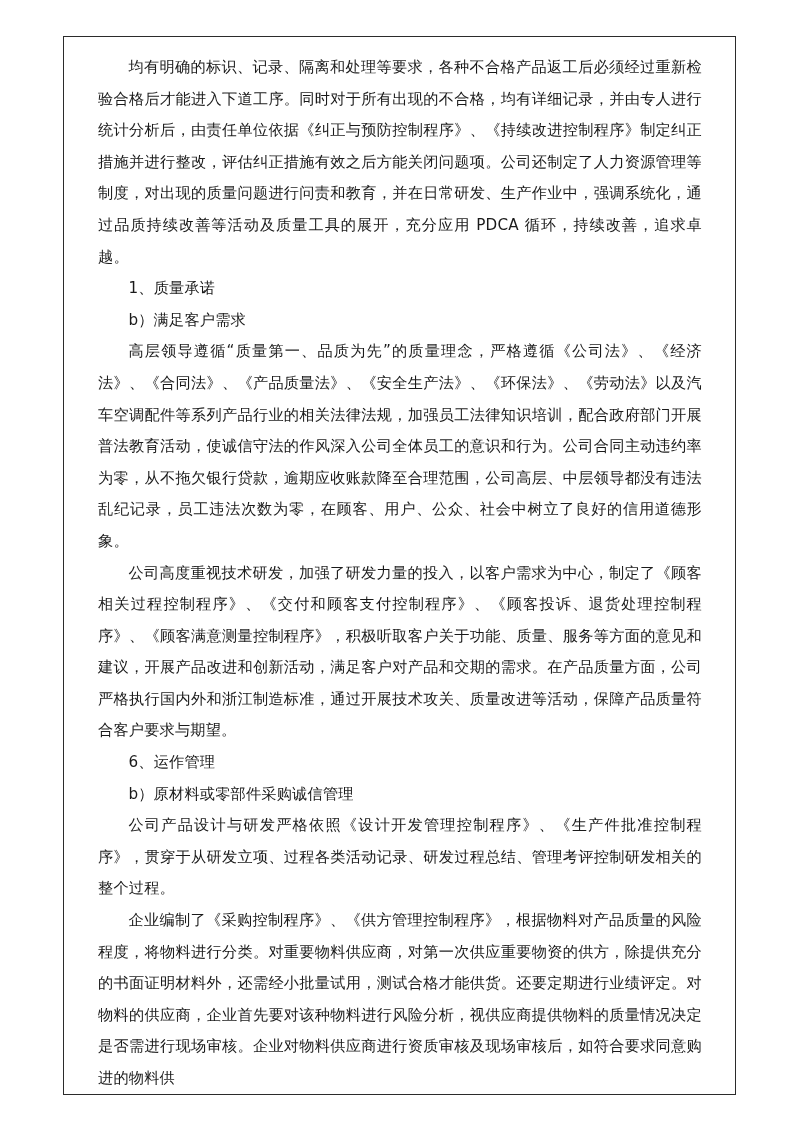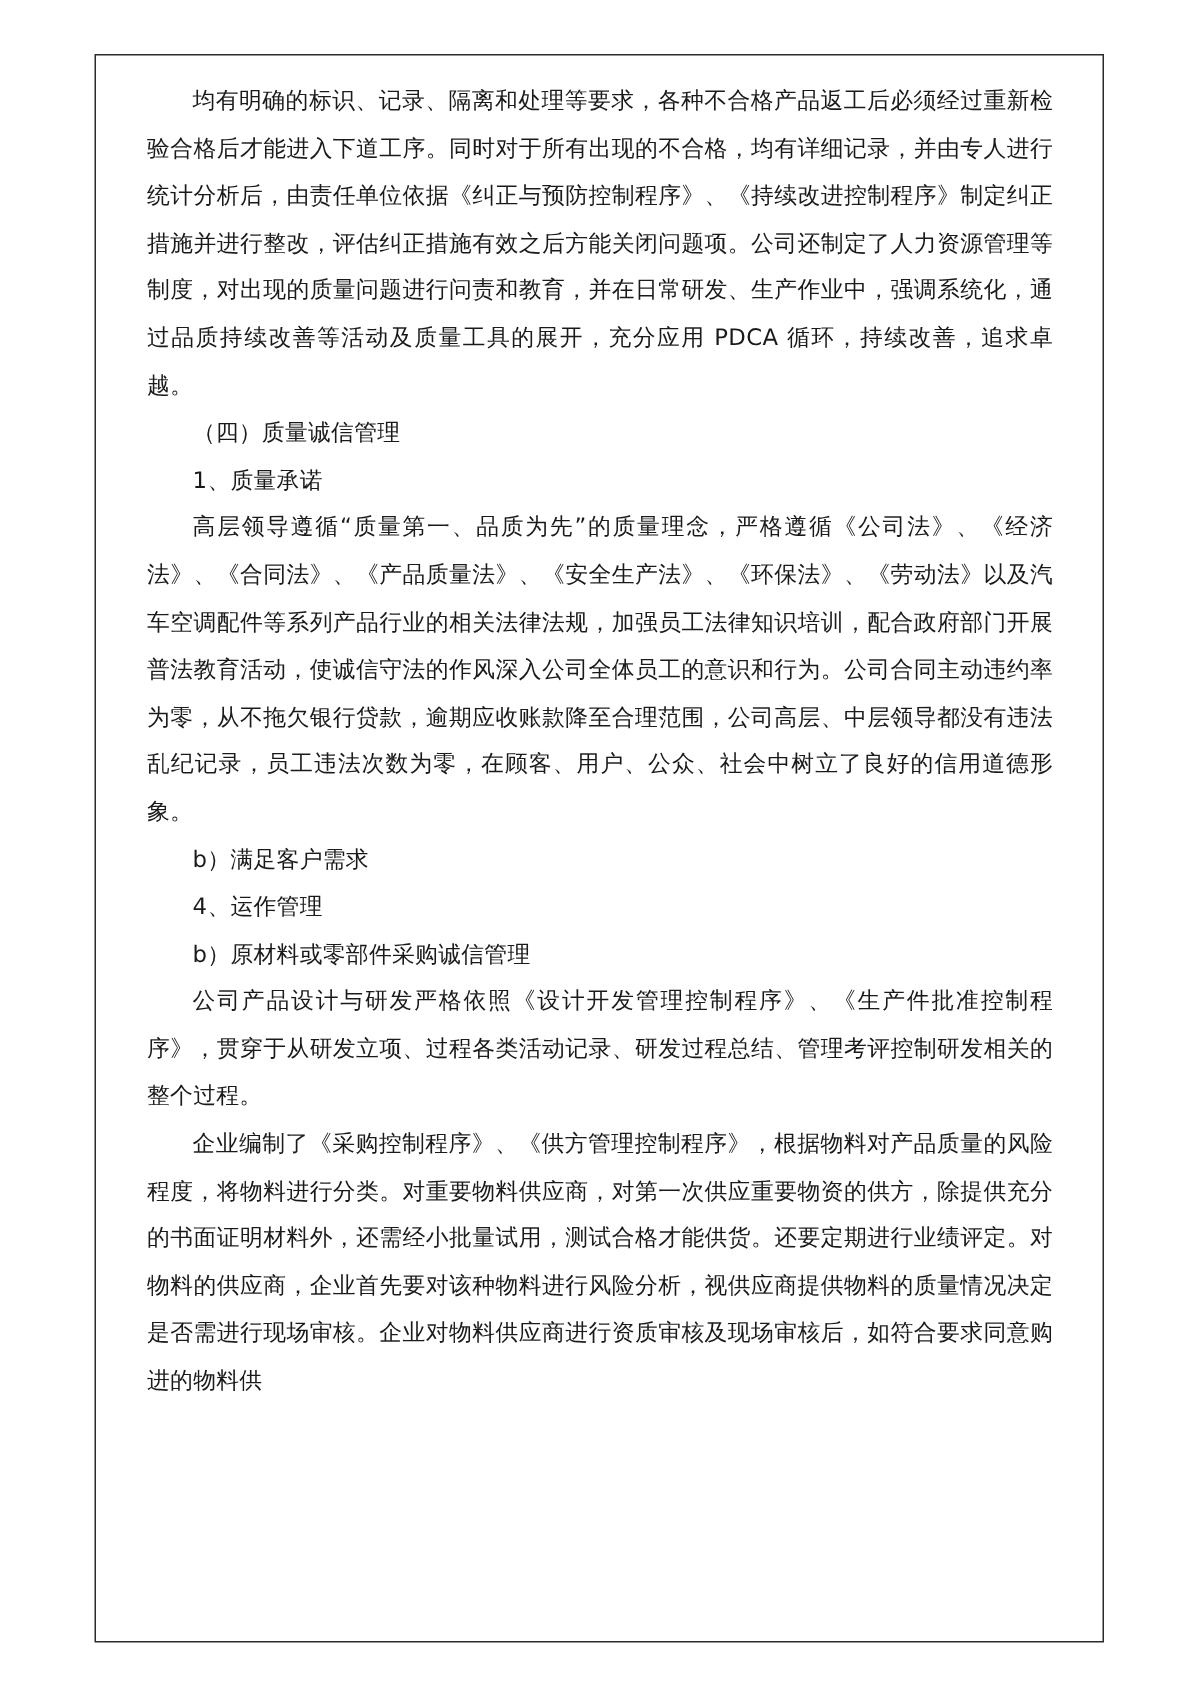--- a/index.html
+++ b/index.html
@@ -51,22 +51,22 @@
     text-indent: 2em;
   }
 </style>
 </head>
 <body>
 
 <div class="page">
   <div class="border-frame"></div>
   <div class="content">
     <p class="para indent">均有明确的标识、记录、隔离和处理等要求，各种不合格产品返工后必须经过重新检验合格后才能进入下道工序。同时对于所有出现的不合格，均有详细记录，并由专人进行统计分析后，由责任单位依据《纠正与预防控制程序》、《持续改进控制程序》制定纠正措施并进行整改，评估纠正措施有效之后方能关闭问题项。公司还制定了人力资源管理等制度，对出现的质量问题进行问责和教育，并在日常研发、生产作业中，强调系统化，通过品质持续改善等活动及质量工具的展开，充分应用 PDCA 循环，持续改善，追求卓越。</p>
-    <p class="para heading">（四）质量诚信管理</p>
     <p class="para heading">1、质量承诺</p>
+    <p class="para heading">b）满足客户需求</p>
     <p class="para indent">高层领导遵循“质量第一、品质为先”的质量理念，严格遵循《公司法》、《经济法》、《合同法》、《产品质量法》、《安全生产法》、《环保法》、《劳动法》以及汽车空调配件等系列产品行业的相关法律法规，加强员工法律知识培训，配合政府部门开展普法教育活动，使诚信守法的作风深入公司全体员工的意识和行为。公司合同主动违约率为零，从不拖欠银行贷款，逾期应收账款降至合理范围，公司高层、中层领导都没有违法乱纪记录，员工违法次数为零，在顾客、用户、公众、社会中树立了良好的信用道德形象。</p>
-    <p class="para heading">b）满足客户需求</p>
-    <p class="para heading">4、运作管理</p>
+    <p class="para indent">公司高度重视技术研发，加强了研发力量的投入，以客户需求为中心，制定了《顾客相关过程控制程序》、《交付和顾客支付控制程序》、《顾客投诉、退货处理控制程序》、《顾客满意测量控制程序》，积极听取客户关于功能、质量、服务等方面的意见和建议，开展产品改进和创新活动，满足客户对产品和交期的需求。在产品质量方面，公司严格执行国内外和浙江制造标准，通过开展技术攻关、质量改进等活动，保障产品质量符合客户要求与期望。</p>
+    <p class="para heading">6、运作管理</p>
     <p class="para heading">b）原材料或零部件采购诚信管理</p>
     <p class="para indent">公司产品设计与研发严格依照《设计开发管理控制程序》、《生产件批准控制程序》，贯穿于从研发立项、过程各类活动记录、研发过程总结、管理考评控制研发相关的整个过程。</p>
     <p class="para indent">企业编制了《采购控制程序》、《供方管理控制程序》，根据物料对产品质量的风险程度，将物料进行分类。对重要物料供应商，对第一次供应重要物资的供方，除提供充分的书面证明材料外，还需经小批量试用，测试合格才能供货。还要定期进行业绩评定。对 物料的供应商，企业首先要对该种物料进行风险分析，视供应商提供物料的质量情况决定是否需进行现场审核。企业对物料供应商进行资质审核及现场审核后，如符合要求同意购进的物料供</p>
   </div>
 </div>
 
 </body></html>

